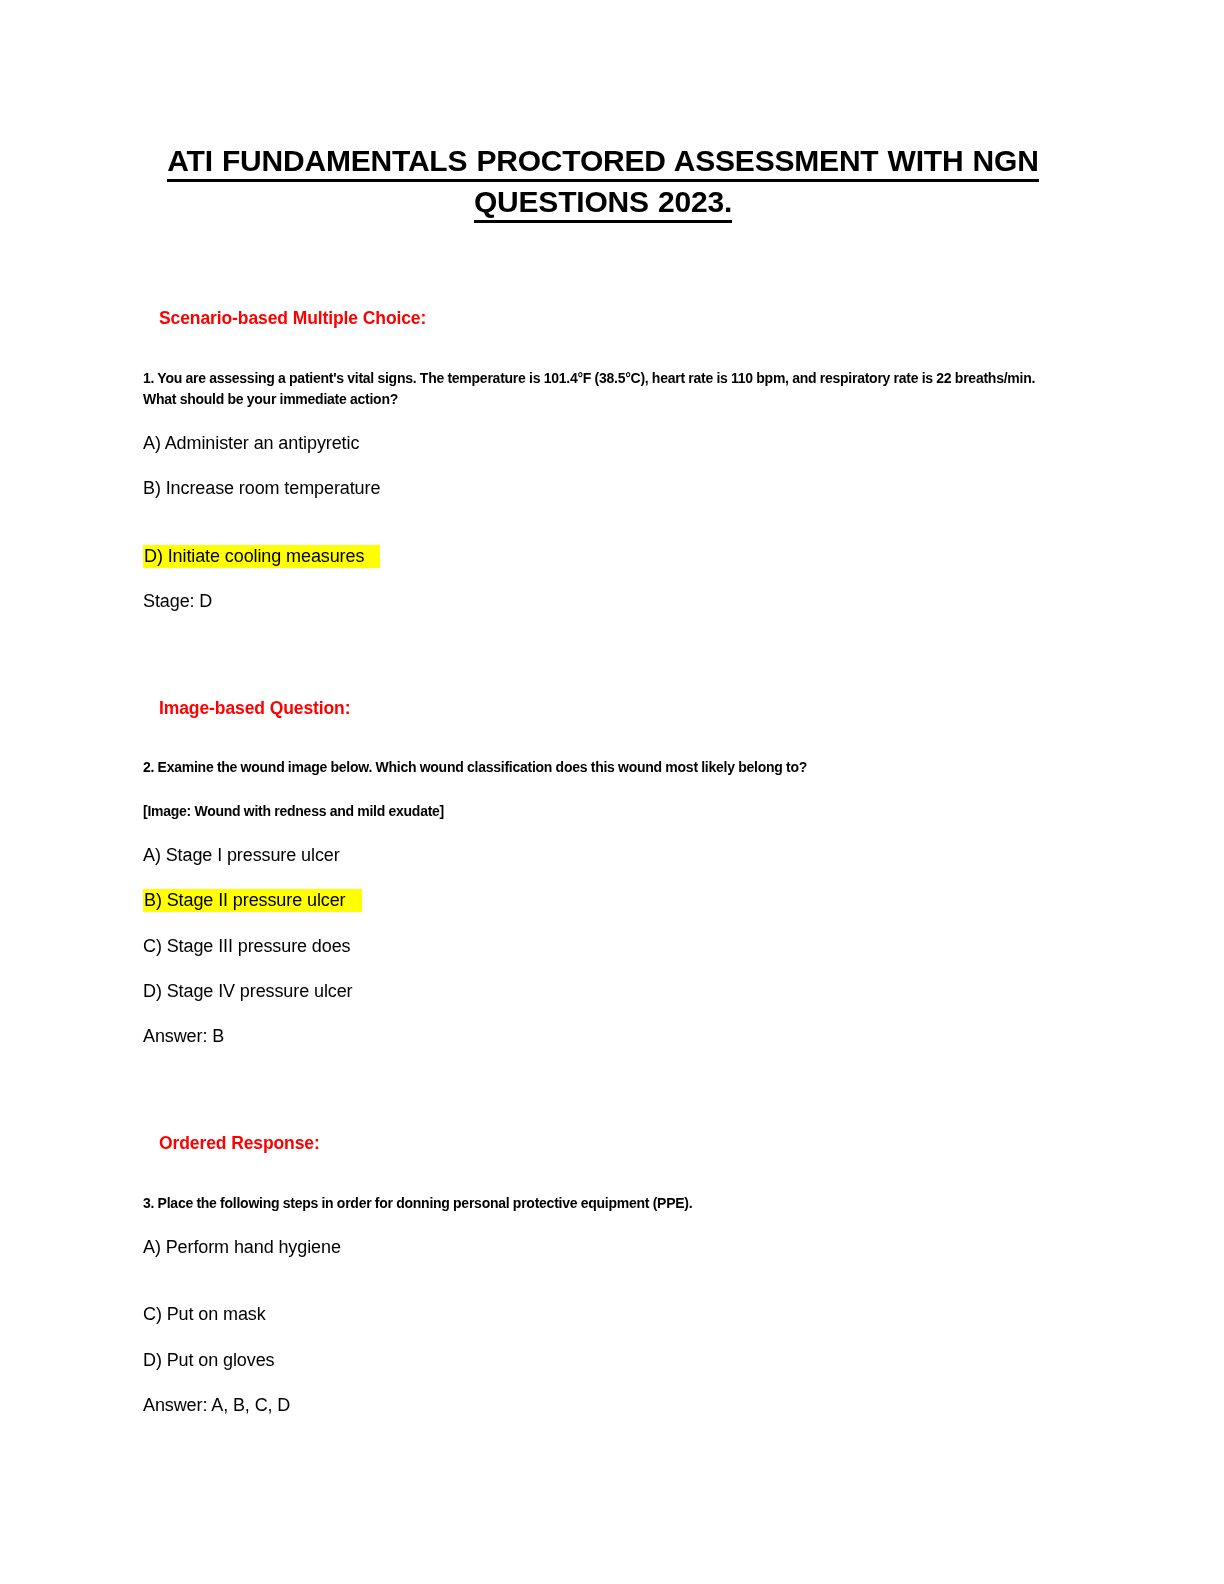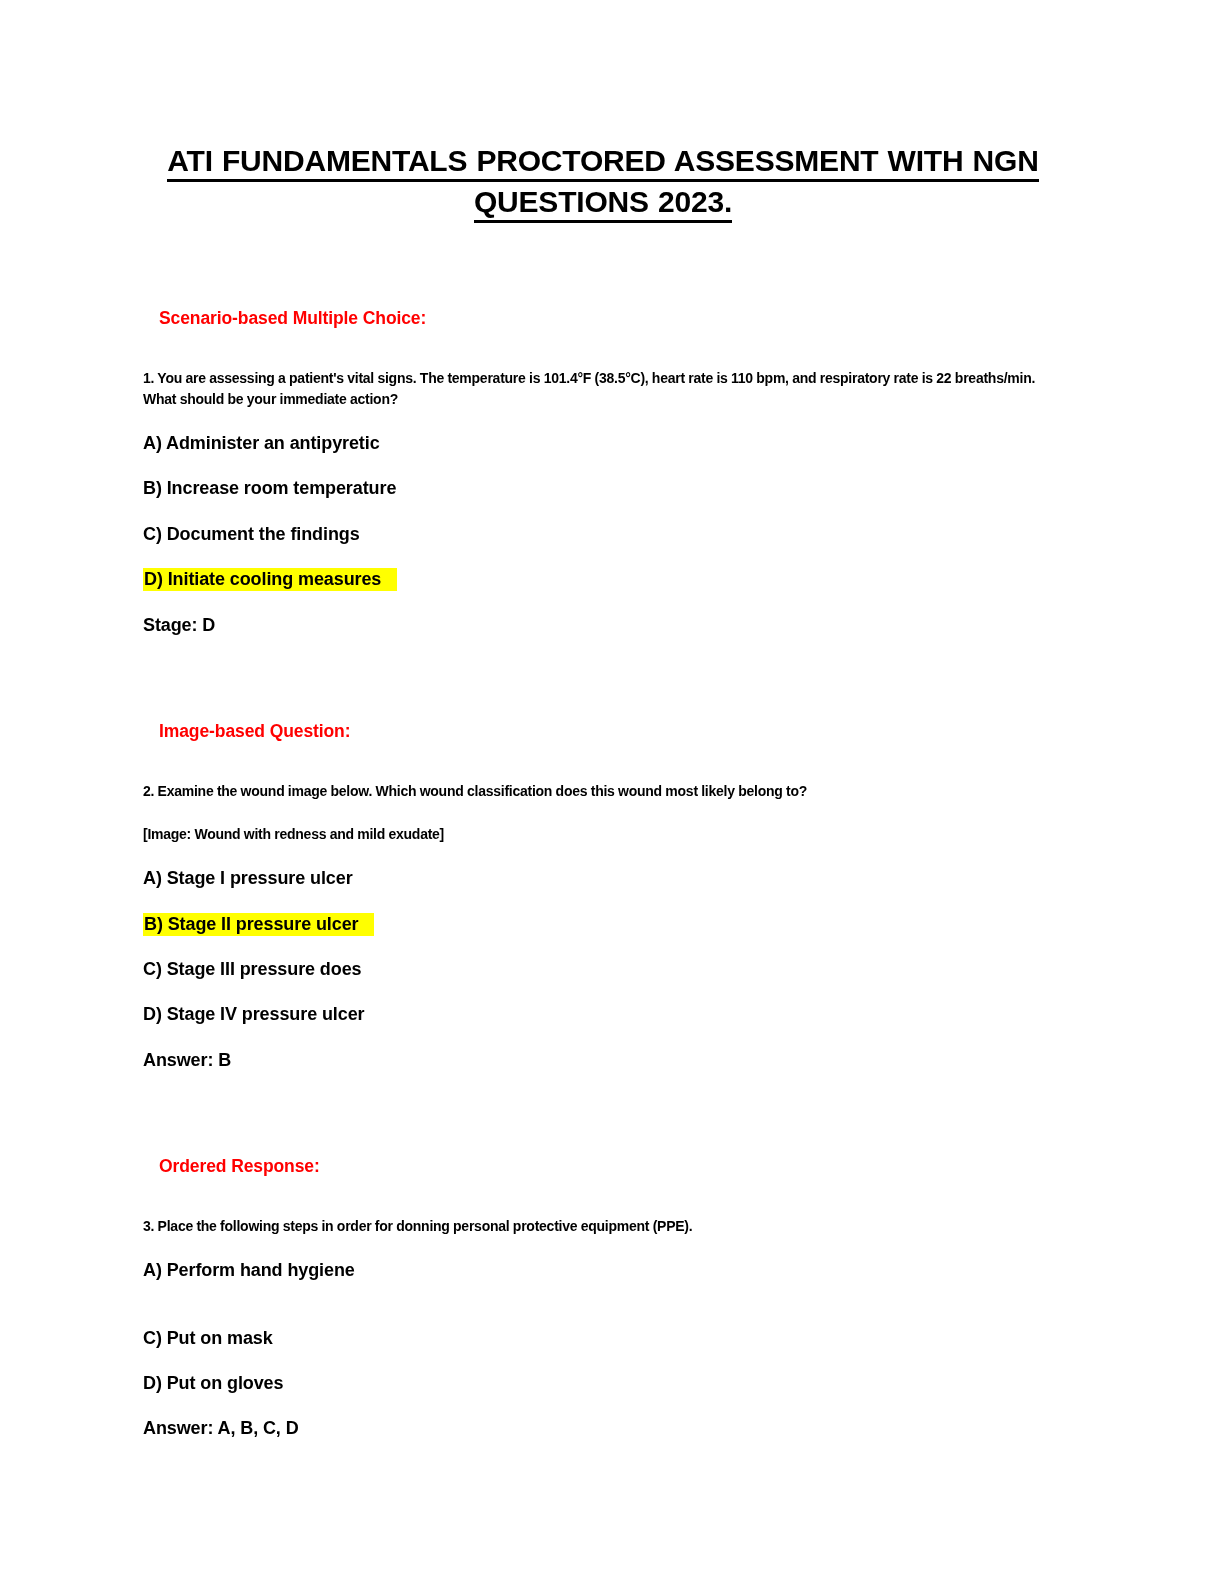--- a/index.html
+++ b/index.html
@@ -71,21 +71,21 @@
     margin: 0;
     padding: 0;
     letter-spacing: -0.25px;
     word-spacing: -0.2px;
     color: #000;
   }
 
   
   .option, .answer-line {
     font-size: 18px;
-    font-weight: bold;
+    font-weight: normal;
     line-height: 1.3;
     margin: 0;
     padding: 0;
     letter-spacing: -0.1px;
     color: #000;
   }
   .option .hl {
     background: #FFFF00;
     padding: 1px 16px 2px 1px;
     box-decoration-break: clone;
@@ -112,21 +112,20 @@
 
     <div>
       <p class="section-heading">Scenario-based Multiple Choice:</p>
       <div class="sp-head-to-q"></div>
       <p class="question-stem">1. You are assessing a patient's vital signs. The temperature is 101.4°F (38.5°C), heart rate is 110 bpm, and respiratory rate is 22 breaths/min. What should be your immediate action?</p>
       <div class="sp-q-to-opt"></div>
       <p class="option"><span>A) Administer an antipyretic</span></p>
       <div class="sp-opt"></div>
       <p class="option"><span>B) Increase room temperature</span></p>
       <div class="sp-opt"></div>
-      <p class="option"><span>C) Document the findings</span></p>
       <div class="sp-opt"></div>
       <p class="option"><span class="hl">D) Initiate cooling measures</span></p>
       <div class="sp-opt-to-ans"></div>
       <p class="answer-line">Stage: D</p>
     </div>
 
     <div class="sp-section-gap"></div>
 
     <div>
       <p class="section-heading">Image-based Question:</p>

